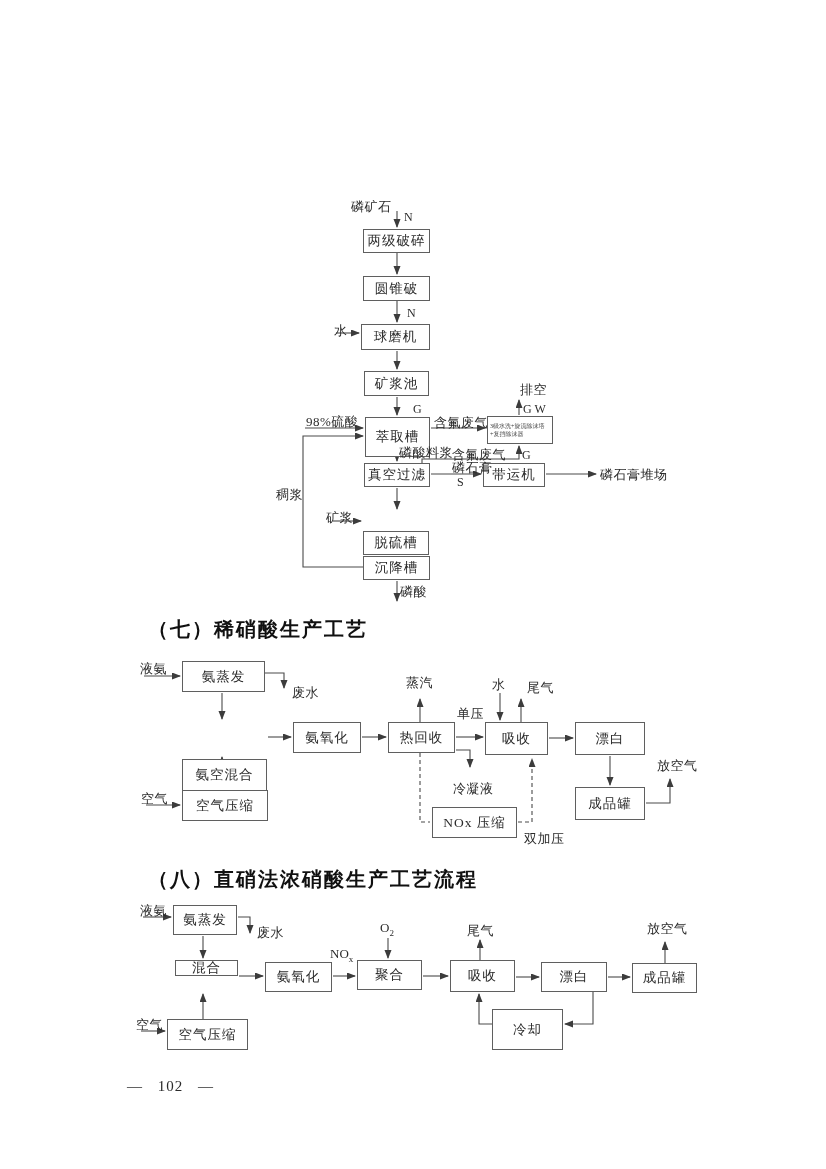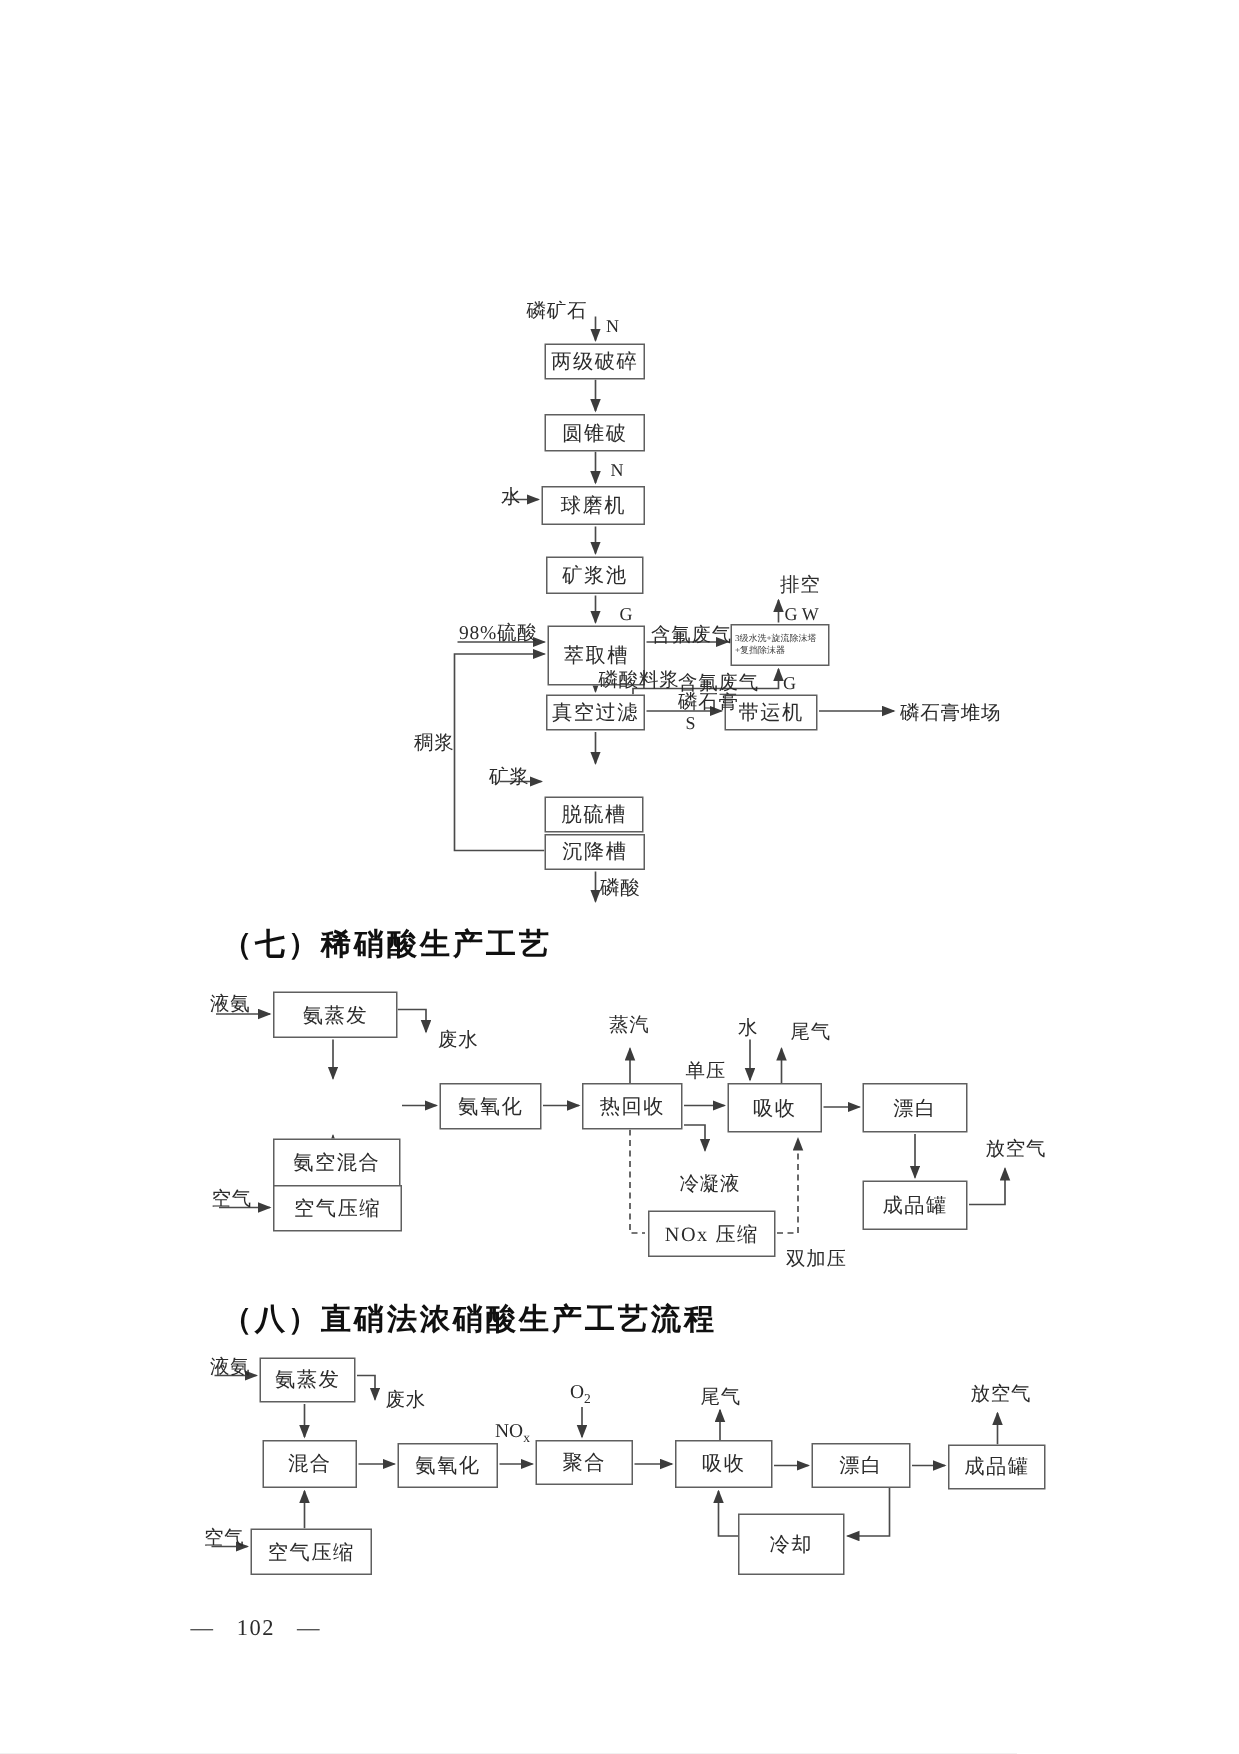--- a/index.html
+++ b/index.html
@@ -149,21 +149,21 @@
   <span class="lbl" style="left:492px;top:676px;">水</span>
   <span class="lbl" style="left:527px;top:679px;">尾气</span>
   <span class="lbl" style="left:657px;top:757px;">放空气</span>
   <span class="lbl" style="left:453px;top:780px;">冷凝液</span>
   <span class="lbl" style="left:524px;top:830px;">双加压</span>
   <span class="lbl" style="left:141px;top:790px;">空气</span>
 
   <div class="sec-title" style="left:148px;top:866px;">（八）直硝法浓硝酸生产工艺流程</div>
 
   <div class="box" style="left:173px;top:905px;width:64px;height:30px;">氨蒸发</div>
-  <div class="box" style="left:175px;top:960px;width:63px;height:32px;">混合</div>
+  <div class="box" style="left:175px;top:960px;width:63px;height:16px;">混合</div>
   <div class="box" style="left:265px;top:962px;width:67px;height:30px;">氨氧化</div>
   <div class="box" style="left:357px;top:960px;width:65px;height:30px;">聚合</div>
   <div class="box" style="left:450px;top:960px;width:65px;height:32px;">吸收</div>
   <div class="box" style="left:541px;top:962px;width:66px;height:30px;">漂白</div>
   <div class="box" style="left:632px;top:963px;width:65px;height:30px;">成品罐</div>
   <div class="box" style="left:492px;top:1009px;width:71px;height:41px;">冷却</div>
   <div class="box" style="left:167px;top:1019px;width:81px;height:31px;">空气压缩</div>
 
   <span class="lbl" style="left:140px;top:902px;">液氨</span>
   <span class="lbl" style="left:257px;top:924px;">废水</span>

